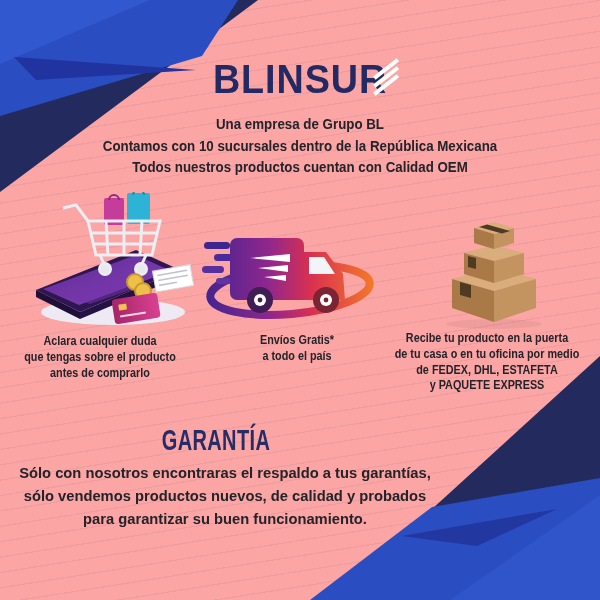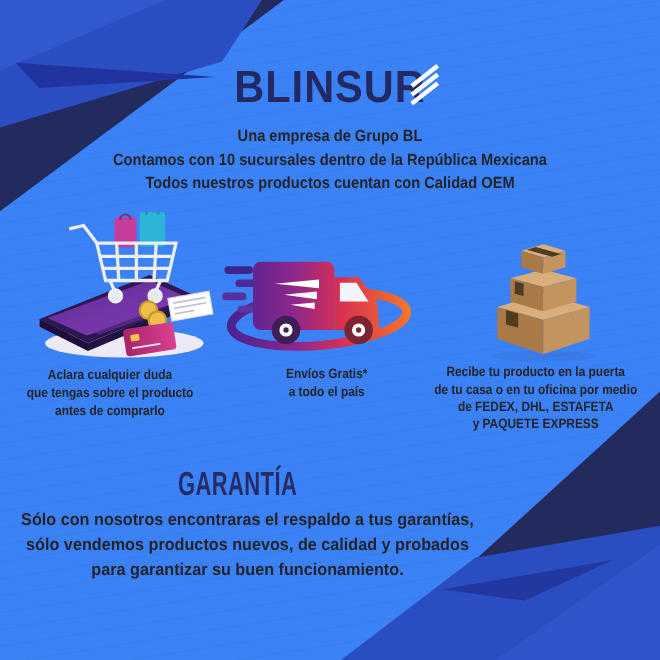--- a/index.html
+++ b/index.html
@@ -1,17 +1,17 @@
 <!DOCTYPE html>
 <html><head>
 <meta charset="utf-8">
 <style>
   html,body{margin:0;padding:0;}
   body{width:600px;height:600px;font-family:"Liberation Sans",sans-serif;}
-  .page{position:relative;width:600px;height:600px;background:#3b82f6;overflow:hidden;}
+  .page{position:relative;width:600px;height:600px;background:#fca5a5;overflow:hidden;}
   .stripes{position:absolute;inset:0;
     background:repeating-linear-gradient(351deg,
       rgba(60,70,110,0) 0px, rgba(60,70,110,0) 14px,
       rgba(60,70,110,0.08) 14px, rgba(60,70,110,0.08) 15.2px);
   }
   .corner{position:absolute;display:block;}
   .corner-tl{left:0;top:0;}
   .corner-br{left:300px;top:345px;}
 
   .logo{position:absolute;top:56px;left:0;width:600px;text-align:center;

